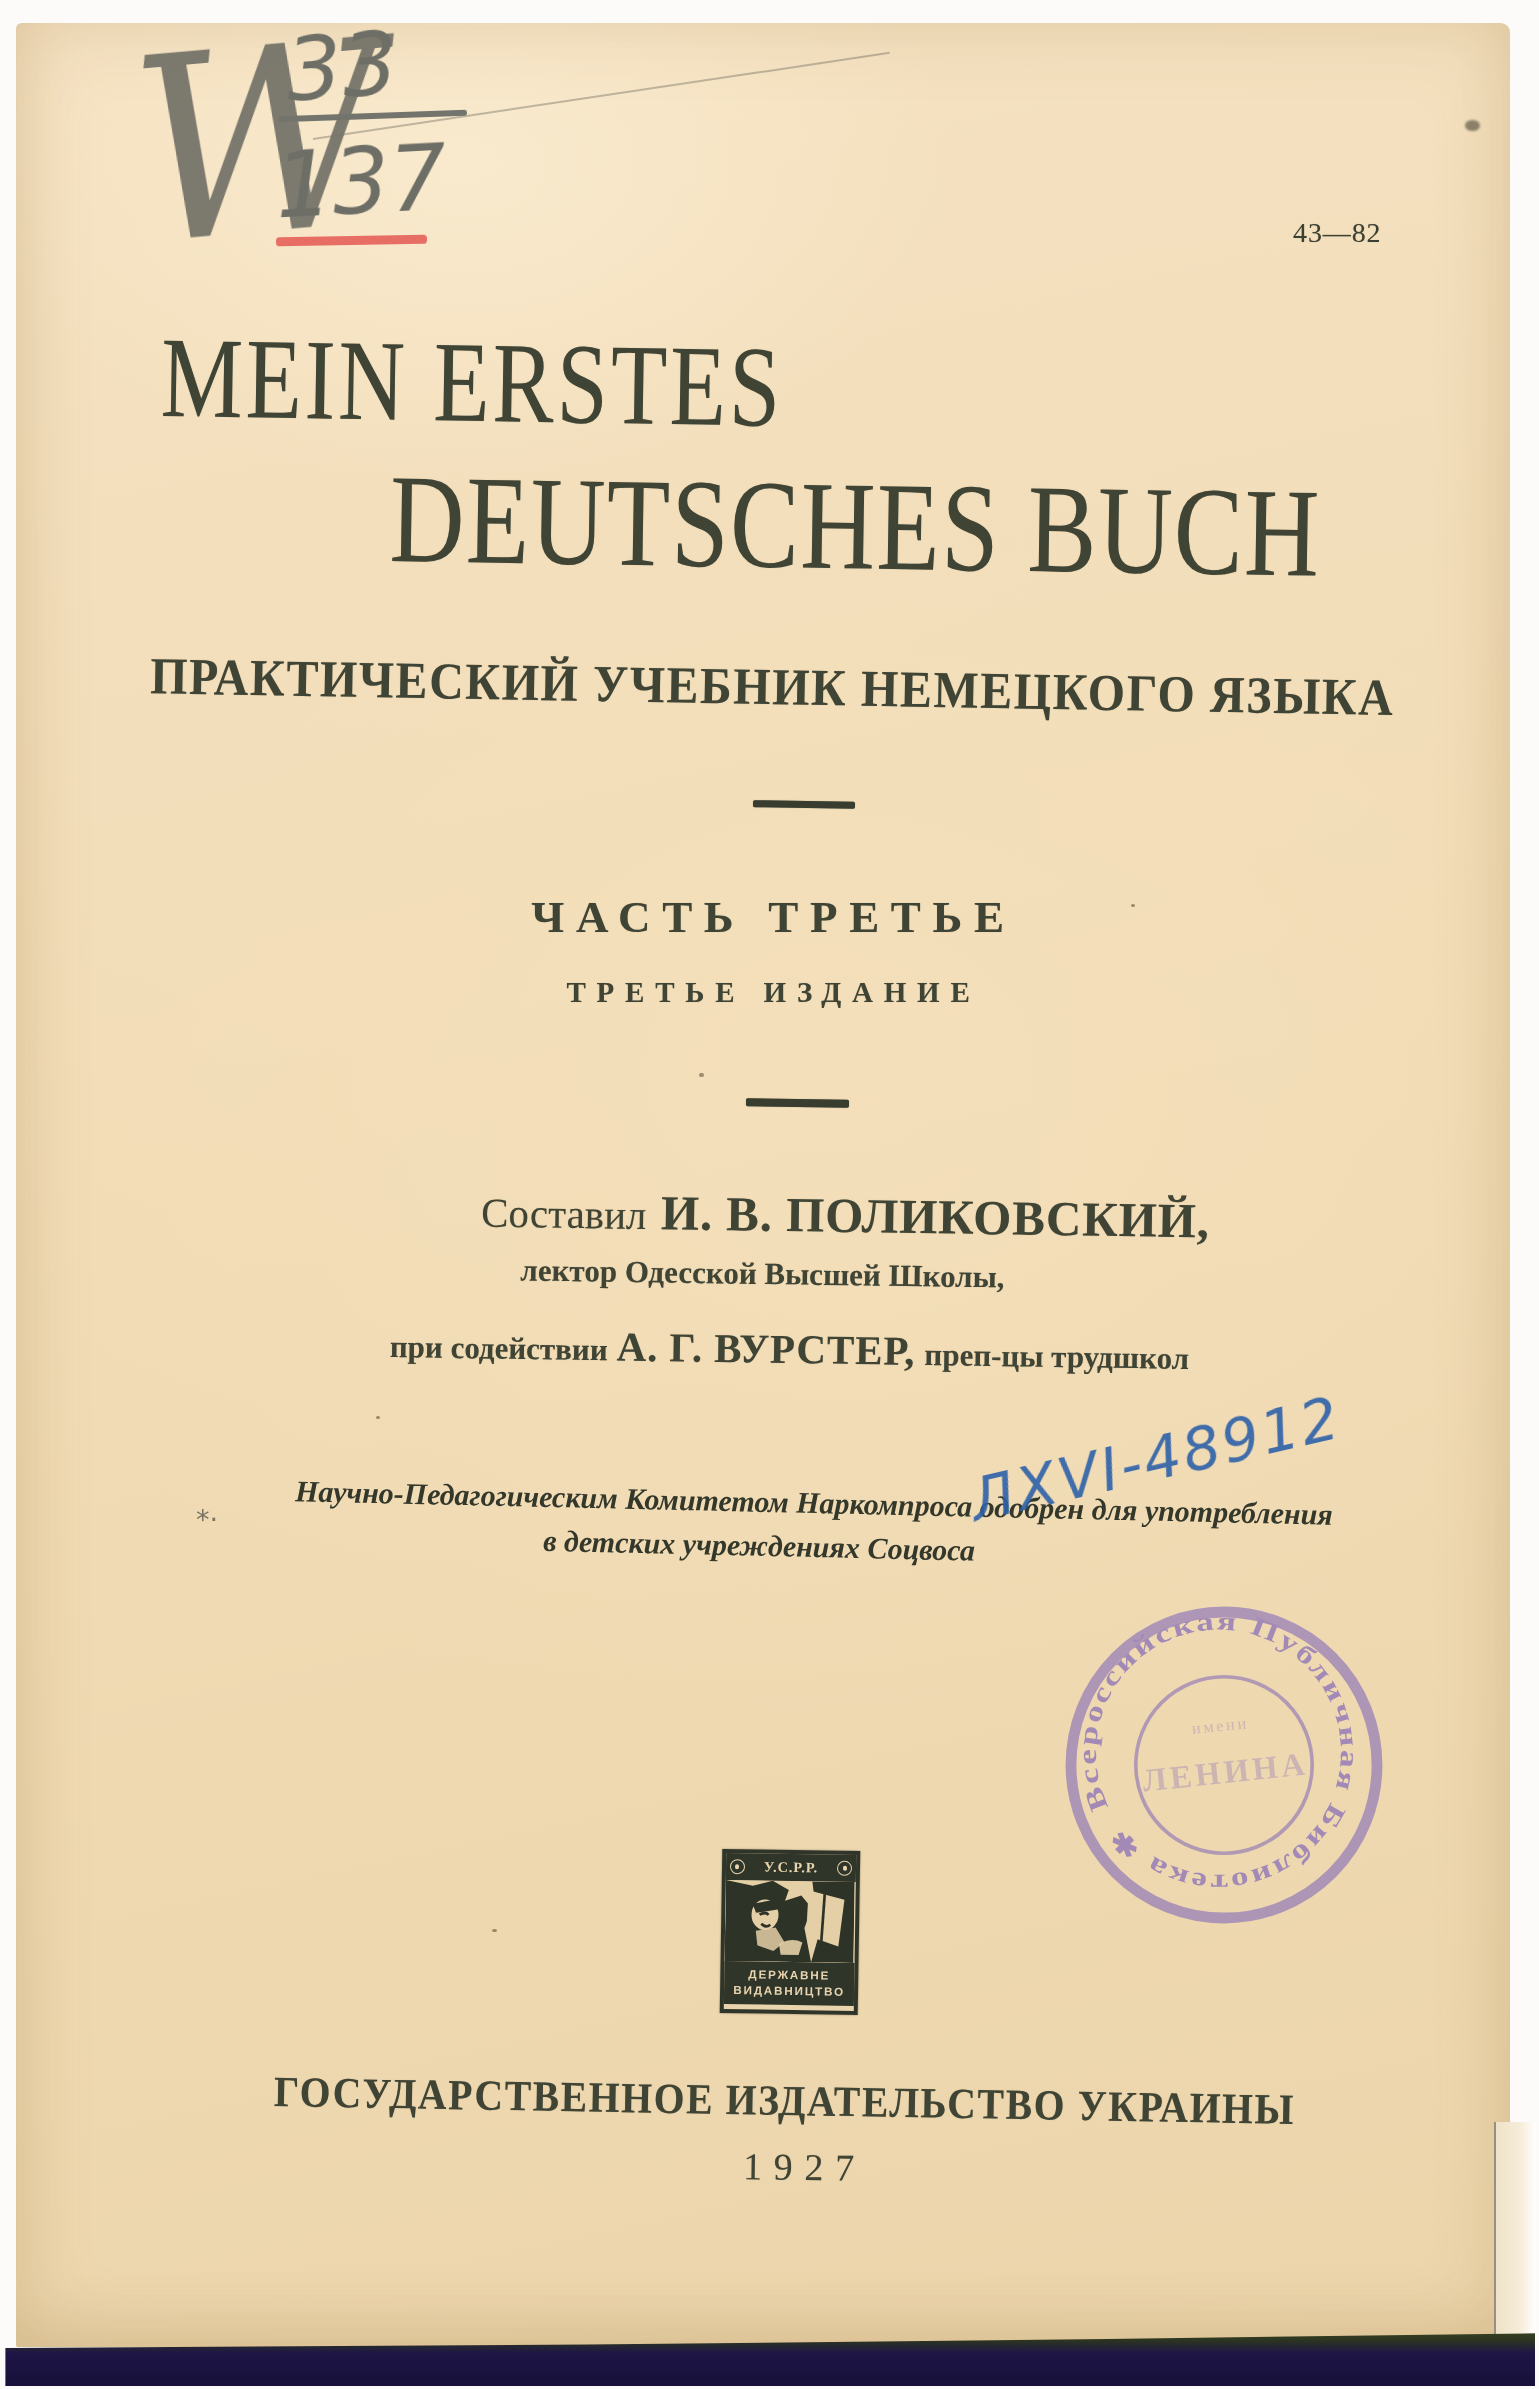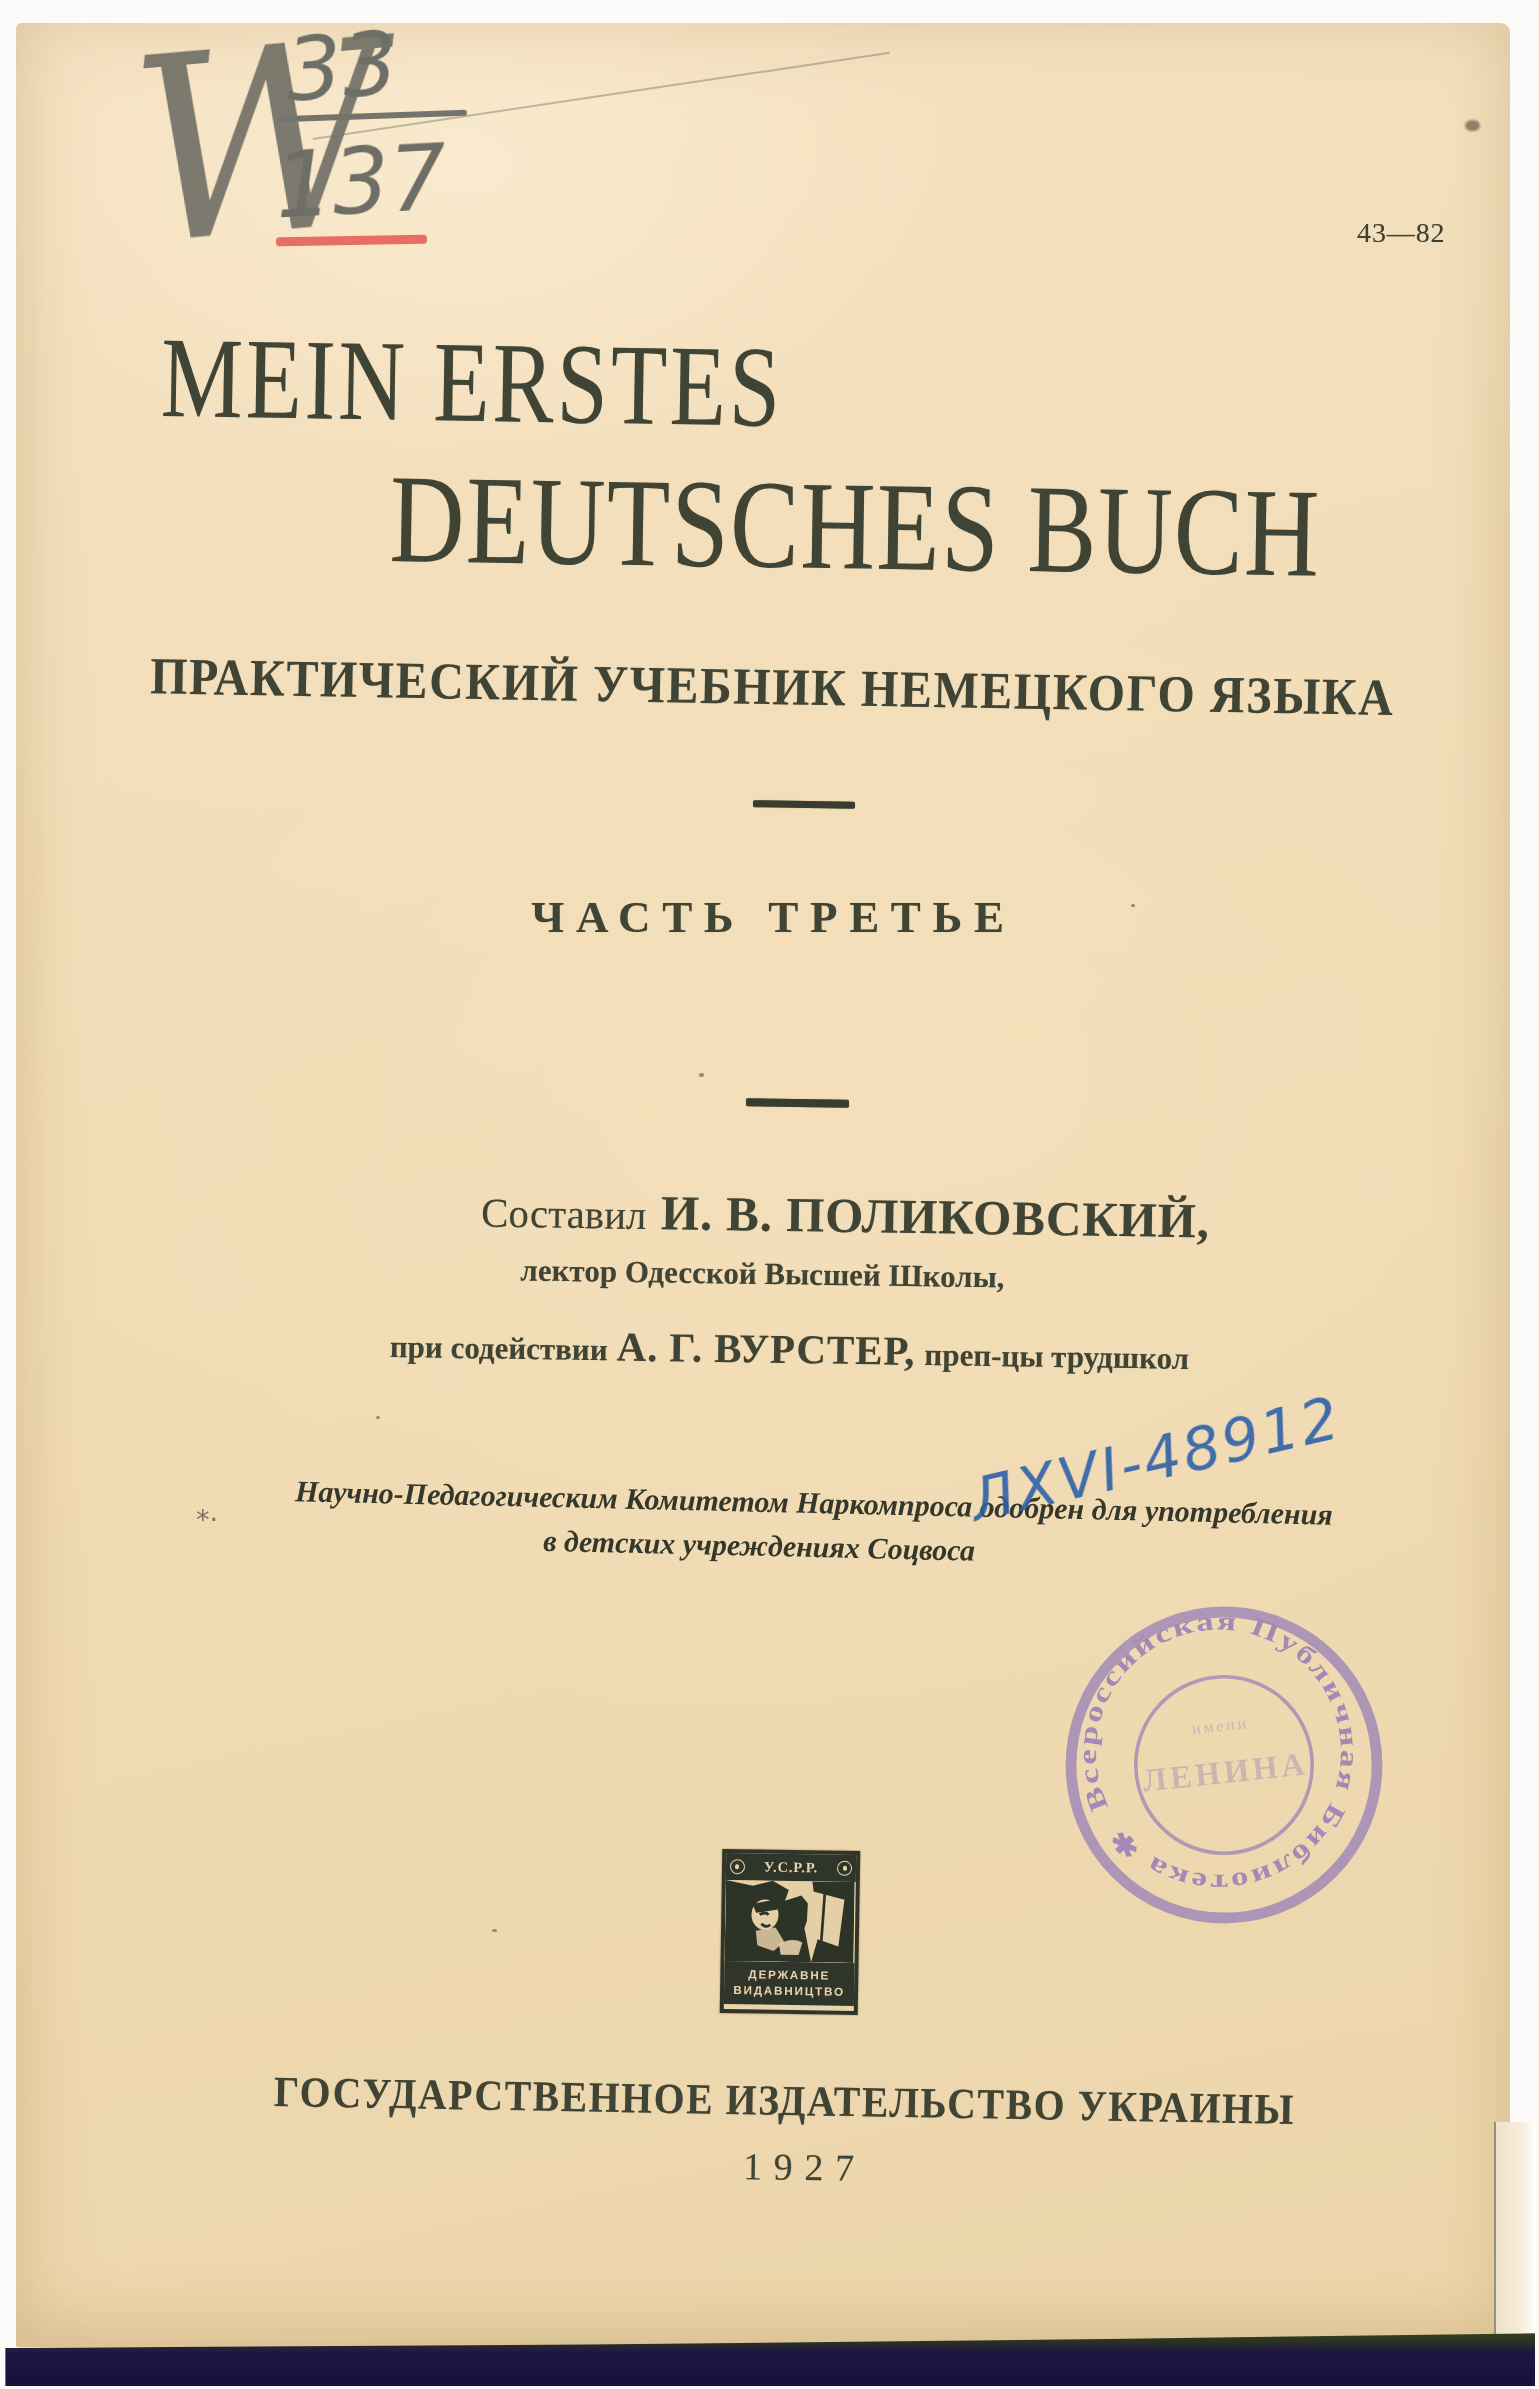--- a/index.html
+++ b/index.html
@@ -47,21 +47,21 @@
   .compiled-line{left:200px;top:1164px;width:1259px;font-size:41px;white-space:nowrap;}
   .compiled-line .caps{font-size:49px;font-weight:700;margin-left:14.4px;letter-spacing:0.9px;}
   .lecturer-line{left:117px;top:1233px;width:1259px;font-size:31px;font-weight:700;white-space:nowrap;}
   .assist-line{left:144px;top:1302px;width:1259px;font-size:31px;font-weight:700;white-space:nowrap;}
   .assist-line .caps{font-size:41px;margin:0 9px;letter-spacing:0.9px;}
   .approval{
     left:168px;top:1458px;width:1259px;font-size:30px;font-weight:700;font-style:italic;
     line-height:1.45;transform:rotate(1.3deg);color:#34382b;white-space:nowrap;
   }
   .approval .l2{margin-right:108px;}
-  .code-top-right{left:1341px;top:194px;font-size:28px;letter-spacing:0.9px;color:#3c4033;}
+  .code-top-right{left:1277px;top:194px;font-size:28px;letter-spacing:0.9px;color:#3c4033;}
   
   .hw{font-family:"DejaVu Serif", serif;color:#6d6e66;}
   .hw-w{
     left:106px;top:-16px;font-size:245px;font-style:italic;font-weight:400;
     color:rgba(102,102,94,.85);transform:rotate(-5deg) scaleY(1.04);transform-origin:left top;
     filter:blur(0.4px);
   }
   .hw-num{font-family:"DejaVu Sans", sans-serif;font-style:italic;filter:blur(0.3px);}
   .hw-33{left:270px;top:-7.2px;font-size:88px;transform:rotate(-4deg);}
   .hw-bar{left:262px;top:90px;width:189px;height:6.3px;background:#73746b;border-radius:2.7px;transform:rotate(-2deg);filter:blur(0.4px);}
@@ -132,20 +132,21 @@
   <div class="el ink code-top-right">43—82</div>
 
   <div class="el ink title-line1">MEIN ERSTES</div>
   <div class="el ink title-line2">DEUTSCHES BUCH</div>
 
   <div class="el ink subtitle center">ПРАКТИЧЕСКИЙ УЧЕБНИК НЕМЕЦКОГО ЯЗЫКА</div>
 
   <div class="el rule rule1"></div>
 
   <div class="el ink part-line center">ЧАСТЬ ТРЕТЬЕ</div>
+  <div class="el ink edition-line center">ТРЕТЬЕ ИЗДАНИЕ</div>
 
   <div class="el rule rule2"></div>
 
   <div class="el ink compiled-line center tilt">
     <span>Составил</span><span class="caps">И. В. ПОЛИКОВСКИЙ,</span>
   </div>
   <div class="el ink lecturer-line center tilt">лектор Одесской Высшей Школы,</div>
   <div class="el ink assist-line center tilt">
     <span>при содействии</span><span class="caps">А. Г. ВУРСТЕР,</span><span>преп-цы трудшкол</span>
   </div>

